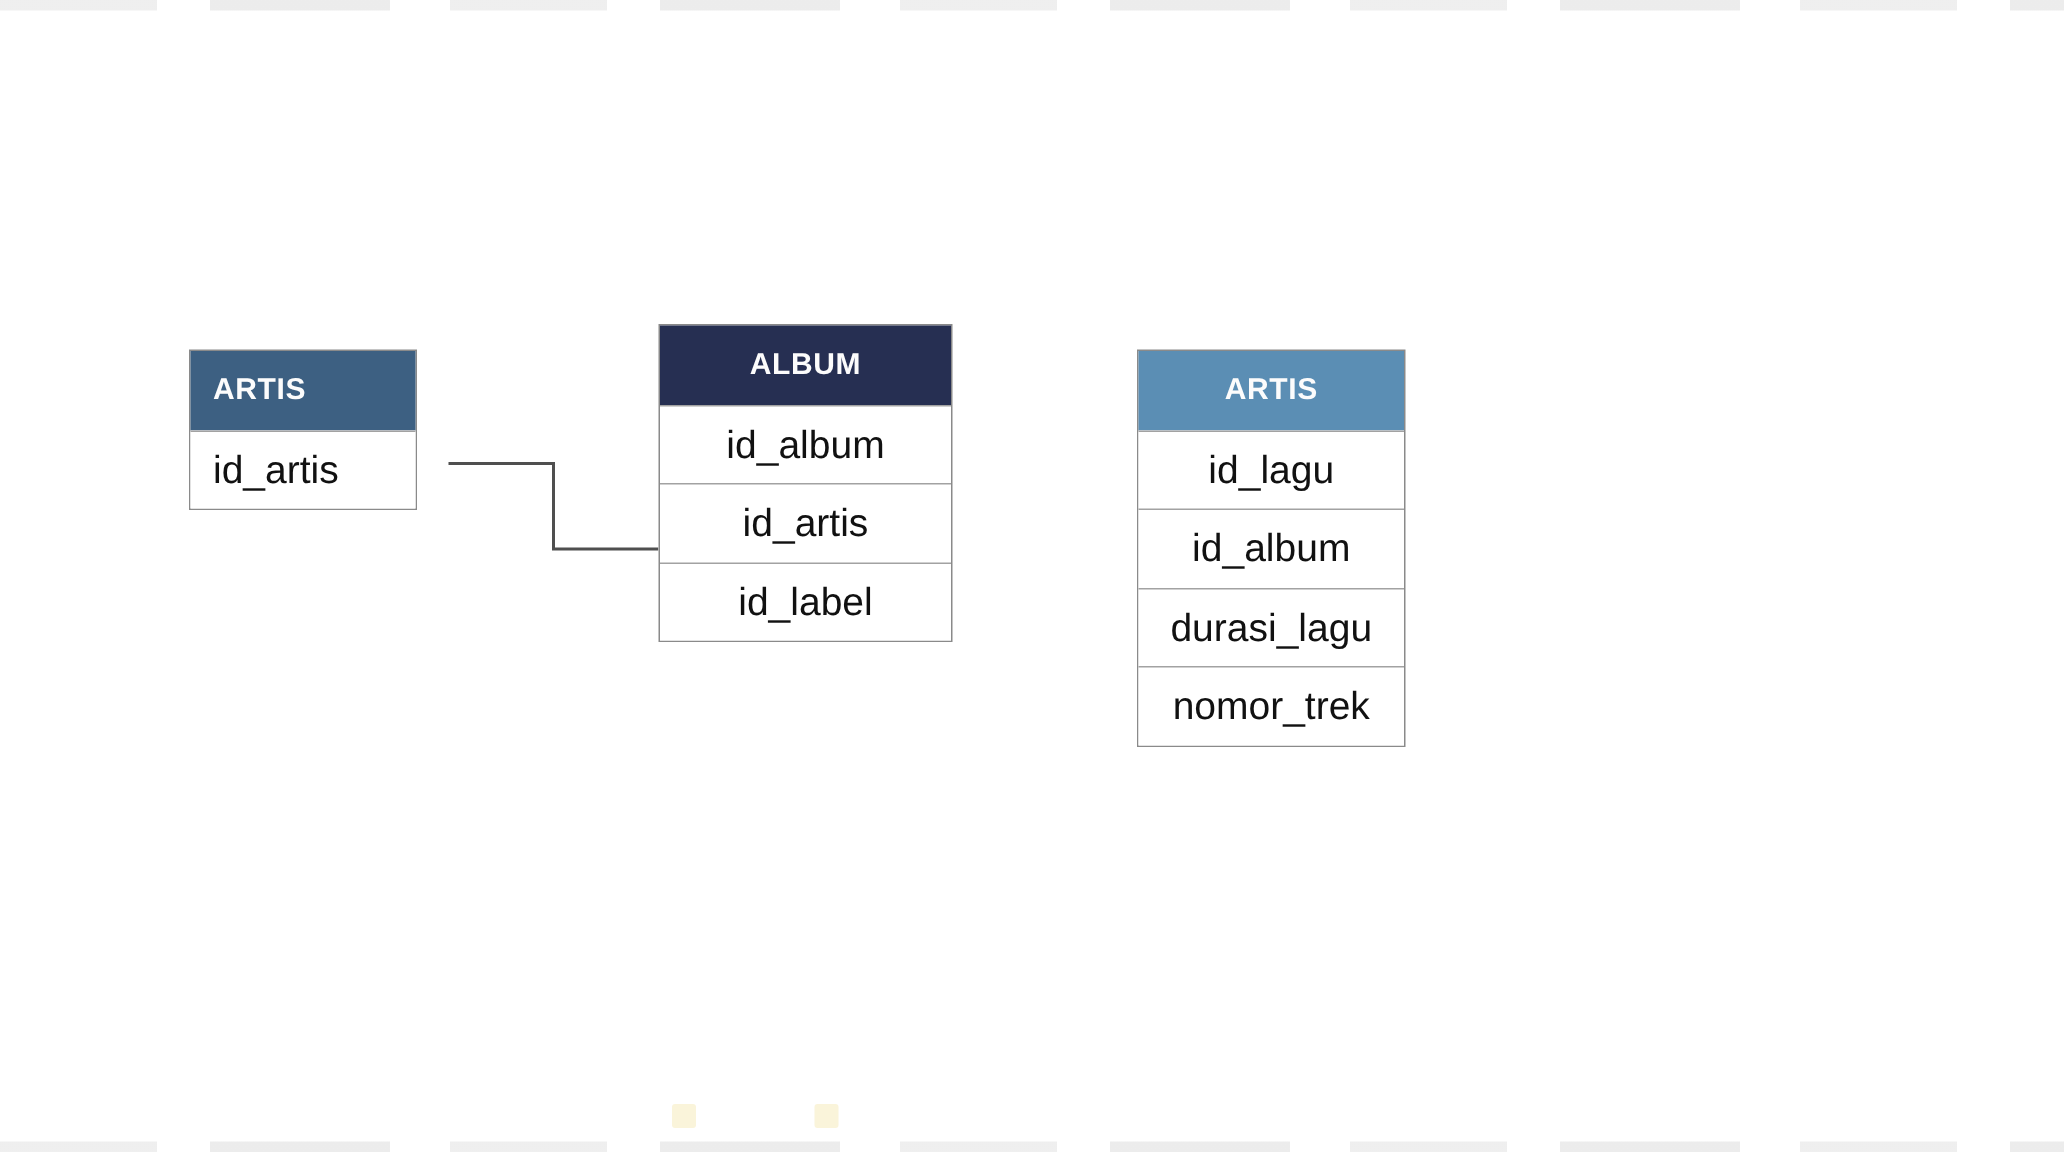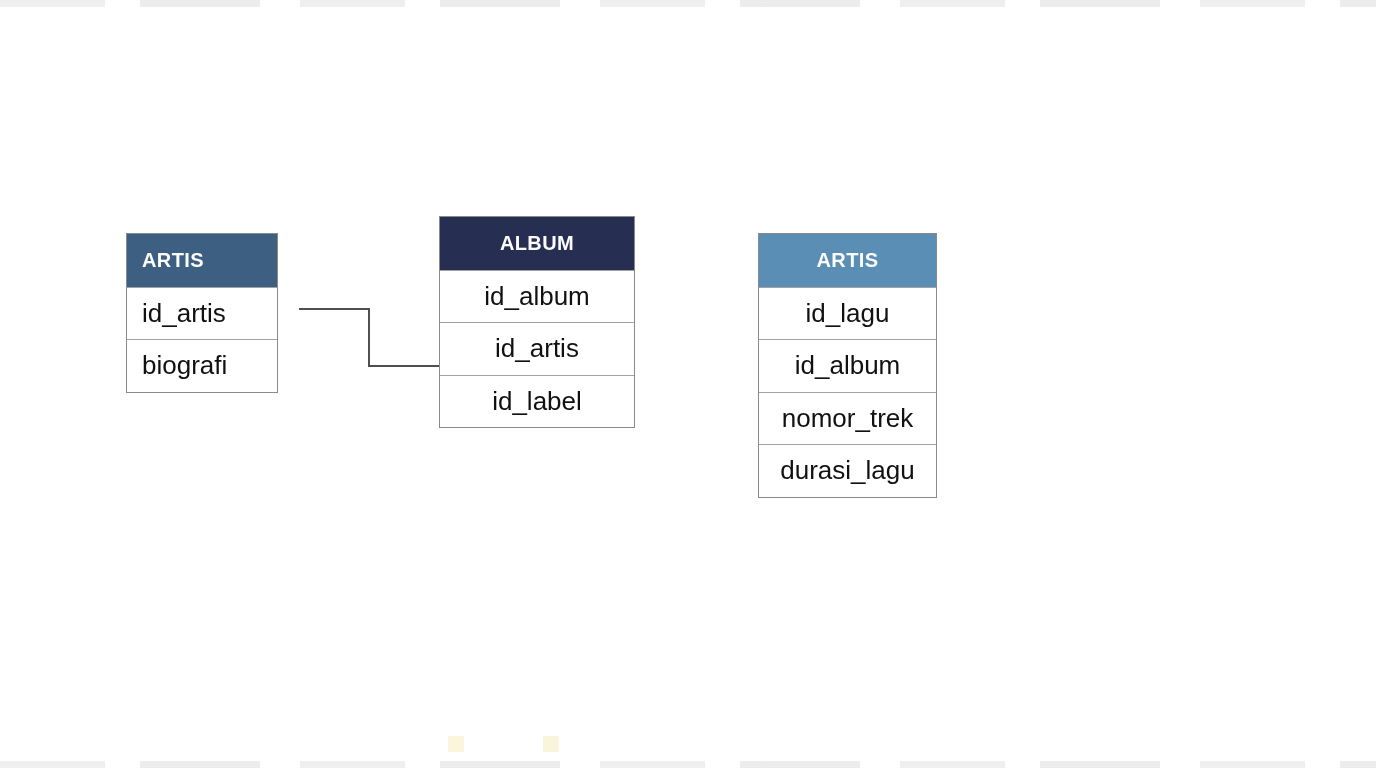--- a/index.html
+++ b/index.html
@@ -65,35 +65,34 @@
 
   <svg class="connector-layer" width="1376" height="768">
     <polyline points="299,309 369,309 369,366 439,366" fill="none" stroke-width="2" stroke="#4f4f4f"></polyline>
   </svg>
 
   <div class="entity align-left" style="left:112px; top:233px; width:152px;margin-left:14px;">
     <div class="entity-header" style="background-color: rgb(61, 96, 130);">
       <span>ARTIS</span>
     </div>
     <div class="entity-row">id_artis</div>
-    <div class="entity-row">biografi</div>
   </div>
 
   <div class="entity" style="left:439px; top:216px; width:196px;">
     <div class="entity-header" style="background-color: rgb(38, 47, 82);">
       <span>ALBUM</span>
     </div>
     <div class="entity-row">id_album</div>
     <div class="entity-row">id_artis</div>
     <div class="entity-row">id_label</div>
   </div>
 
   <div class="entity" style="left:758px; top:233px; width:179px;">
     <div class="entity-header" style="background-color: rgb(91, 142, 180);">
       <span>ARTIS</span>
     </div>
     <div class="entity-row">id_lagu</div>
     <div class="entity-row">id_album</div>
+    <div class="entity-row">durasi_lagu</div>
     <div class="entity-row">nomor_trek</div>
-    <div class="entity-row">durasi_lagu</div>
   </div>
 
 </div>
 
 </body></html>

